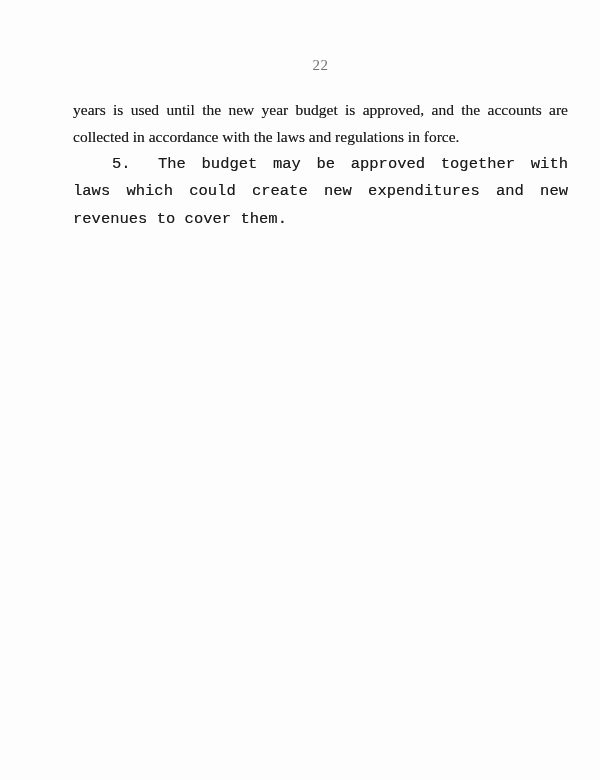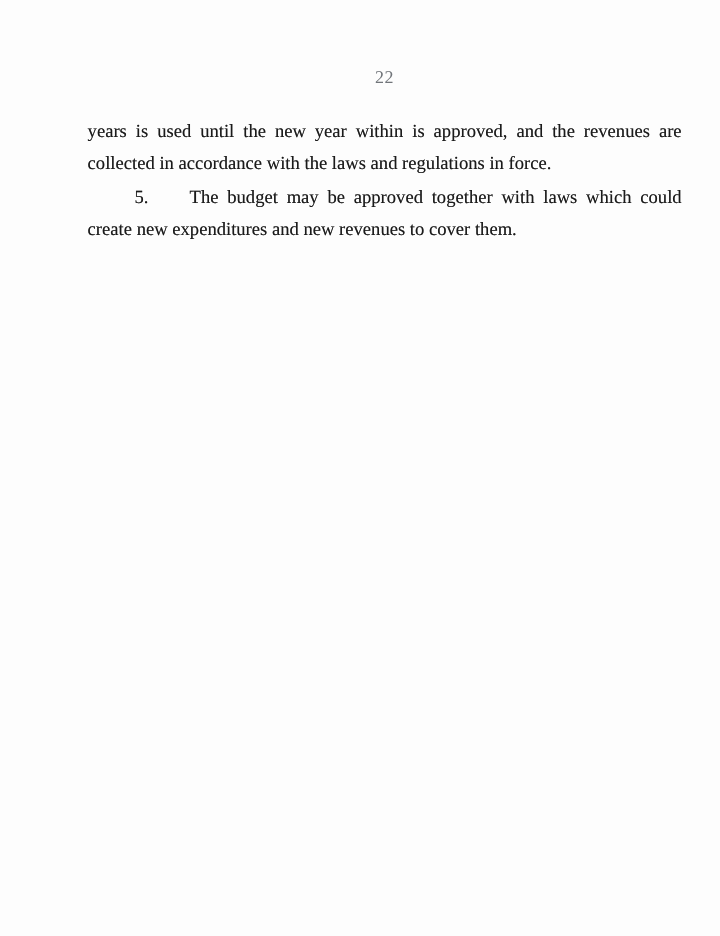--- a/index.html
+++ b/index.html
@@ -42,36 +42,37 @@
     color: var(--ink, #1b1b1b);
     text-align: justify;
     text-shadow: 0 0 0.45px rgba(20,20,20,0.55);
   }
   .content p {
     margin: 0;
     padding: 0;
   }
   p.numbered {
     text-indent: 39px;
+    font-family: Liberation Mono, monospace;
   }
   .num {
     display: inline-block;
     width: 46px;
     text-indent: 0;
   }
 </style>
 </head>
 <body style="--bg: #fdfdfd; --ink: #1b1b1b; --pagenum: #71757a;">
 
 <div class="page">
 
   <div class="page-number">22</div>
 
   <div class="content">
 
-    <p class="plain"><span>years is used until the new year within is approved, and the revenues are collected in accordance with the laws and regulations in force.</span></p>
+    <p class="plain"><span>years is used until the new year budget is approved, and the accounts are collected in accordance with the laws and regulations in force.</span></p>
 
     <p class="numbered"><span class="num">5.</span><span>The budget may be approved together with laws which could create new expenditures and new revenues to cover them.</span></p>
 
 
   </div>
 
 </div>
 
 </body></html>

